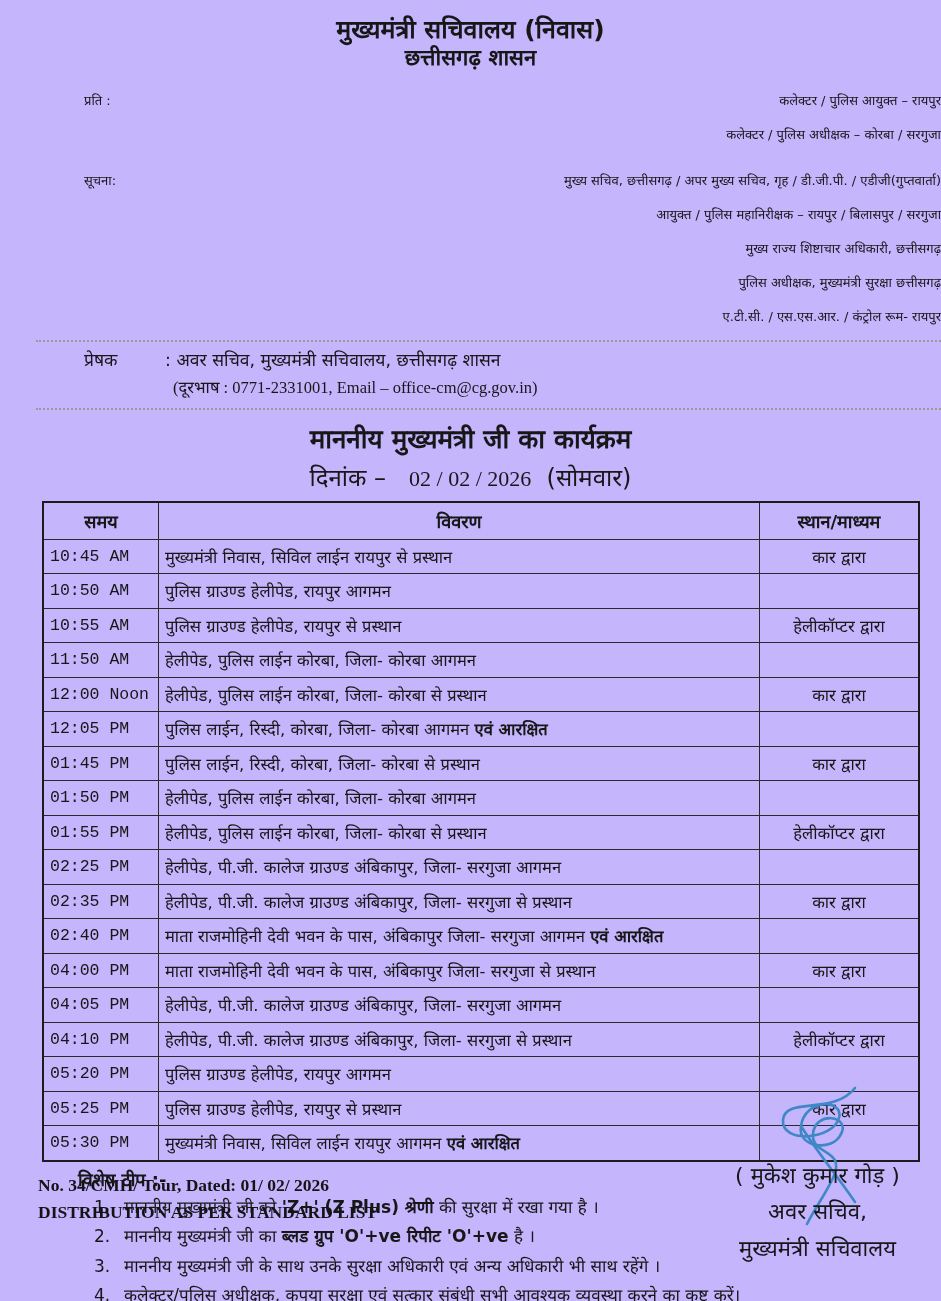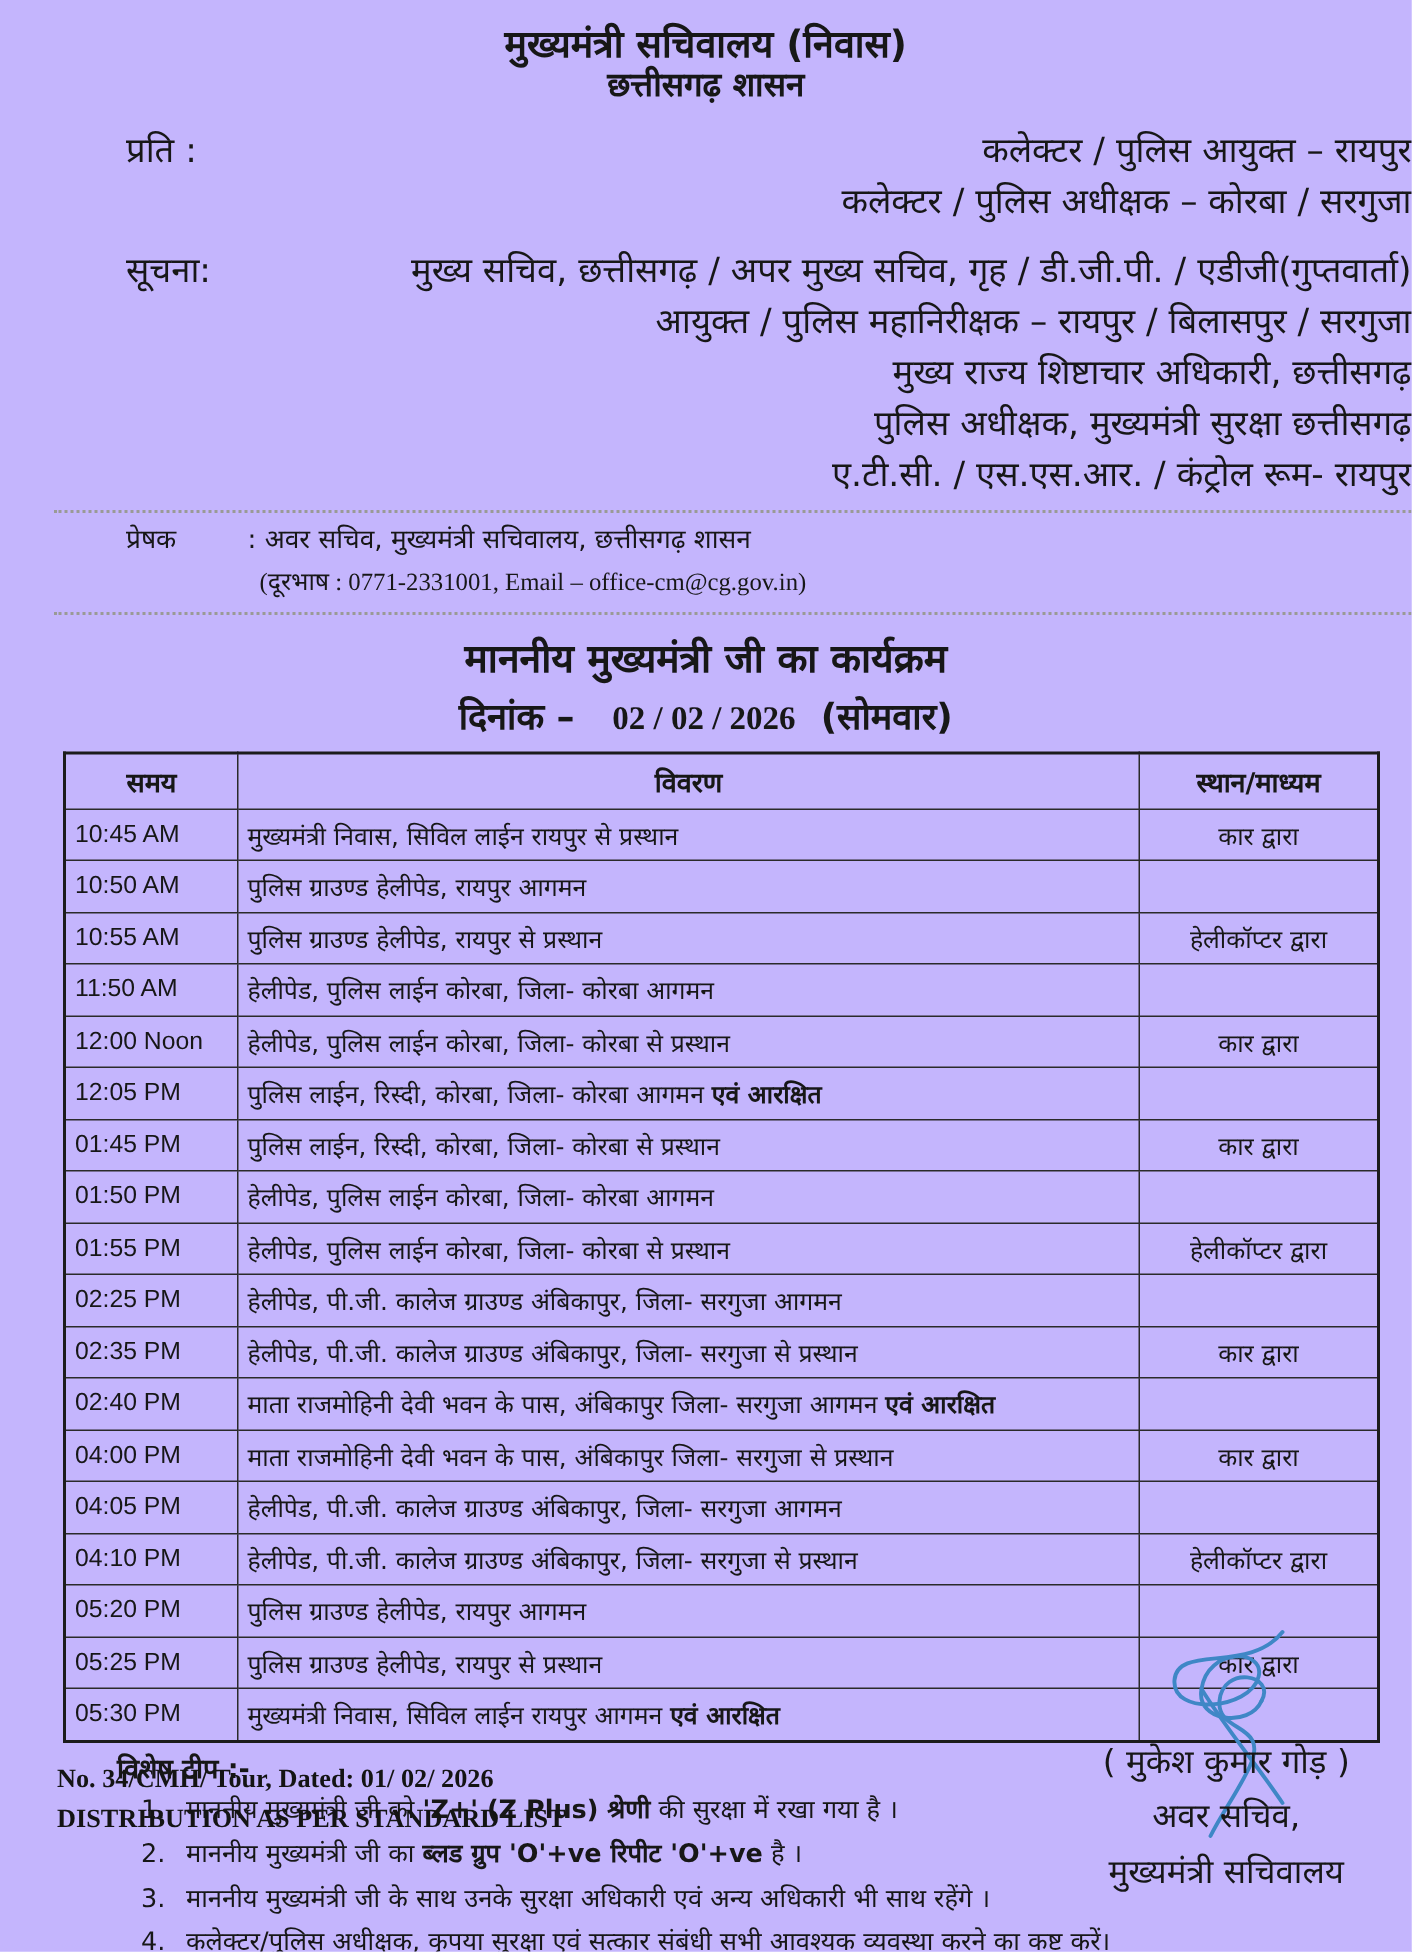--- a/index.html
+++ b/index.html
@@ -7,53 +7,53 @@
     position:relative;
     width:941px;height:1301px;
     background:#c4b5fd;
     font-family:"DejaVu Sans",sans-serif;
     color:#171717;
     overflow:hidden;
   }
   .doc-title{ text-align:center; padding-top:14px; font-weight:700; font-size:25px; line-height:1.25;}
   .doc-subtitle{ text-align:center; font-weight:700; font-size:22px; line-height:1.2;}
 
-  .addr{ display:flex; margin-left:84px; margin-top:12px; font-size:23px;}
+  .addr{ display:flex; margin-left:84px; margin-top:12px; font-size:13px;}
   .addr-label{ flex:0 0 81px; line-height:34px;}
   .addr-lines{ flex:1;text-align:right;}
   .addr-line{ line-height:34px; white-space:nowrap;}
 
   .sep{ border-top:2px dotted #9a9a96; margin-left:36px; width:905px; margin-top:6px;}
 
   .sender{ display:flex; margin-left:84px; margin-top:4px; font-size:17.5px;}
   .sender-label{ flex:0 0 81px; line-height:28px;}
   .sender-lines{ flex:1;}
   .sender-line{ line-height:28px;}
   .latin-serif{ font-family:"Liberation Serif",serif;}
 
   .program-title{ text-align:center; font-weight:700; font-size:26px; margin-top:10px;}
-  .program-date{ text-align:center; font-weight:700; font-size:24px; margin-top:4px;}
+  .program-date{ text-align:center; font-weight:400; font-size:24px; margin-top:4px;}
   .program-date .date-num{ font-family:"Liberation Serif",serif; font-size:22px;}
 
   table.schedule{
     border-collapse:collapse;
     margin:8px 0 0 42px;
     width:878px;
     border:2px solid #1c1c1c;
     table-layout:fixed;
   }
   table.schedule th, table.schedule td{
     border:1.6px solid #2a2a2a;
     padding:4px 6px;
     vertical-align:middle;
   }
   table.schedule th{ font-size:18px; font-weight:700; height:28px;}
   table.schedule td{ height:25.5px; font-size:16.5px;}
   .c-time{ width:102px;}
-  td.c-time{ font-family:Liberation Sans, sans-serif; font-size:16px; padding-left:9px;}
+  td.c-time{ font-family:Liberation Mono, monospace; font-size:16px; padding-left:9px;}
   .c-medium{ width:146px; text-align:center;}
   td.c-detail{ padding-left:10px; white-space:nowrap; overflow:hidden;}
   td.c-detail b{ font-weight:700;}
 
   .notes{ margin-left:78px; margin-top:5px;}
   .notes-heading{ font-weight:700; font-size:18px; line-height:26px;}
   .note{ display:flex; margin-left:16px; font-size:17px; line-height:29.5px; white-space:nowrap;}
   .note-num{ flex:0 0 30px;}
   .note-text b{ font-weight:700;}
 

